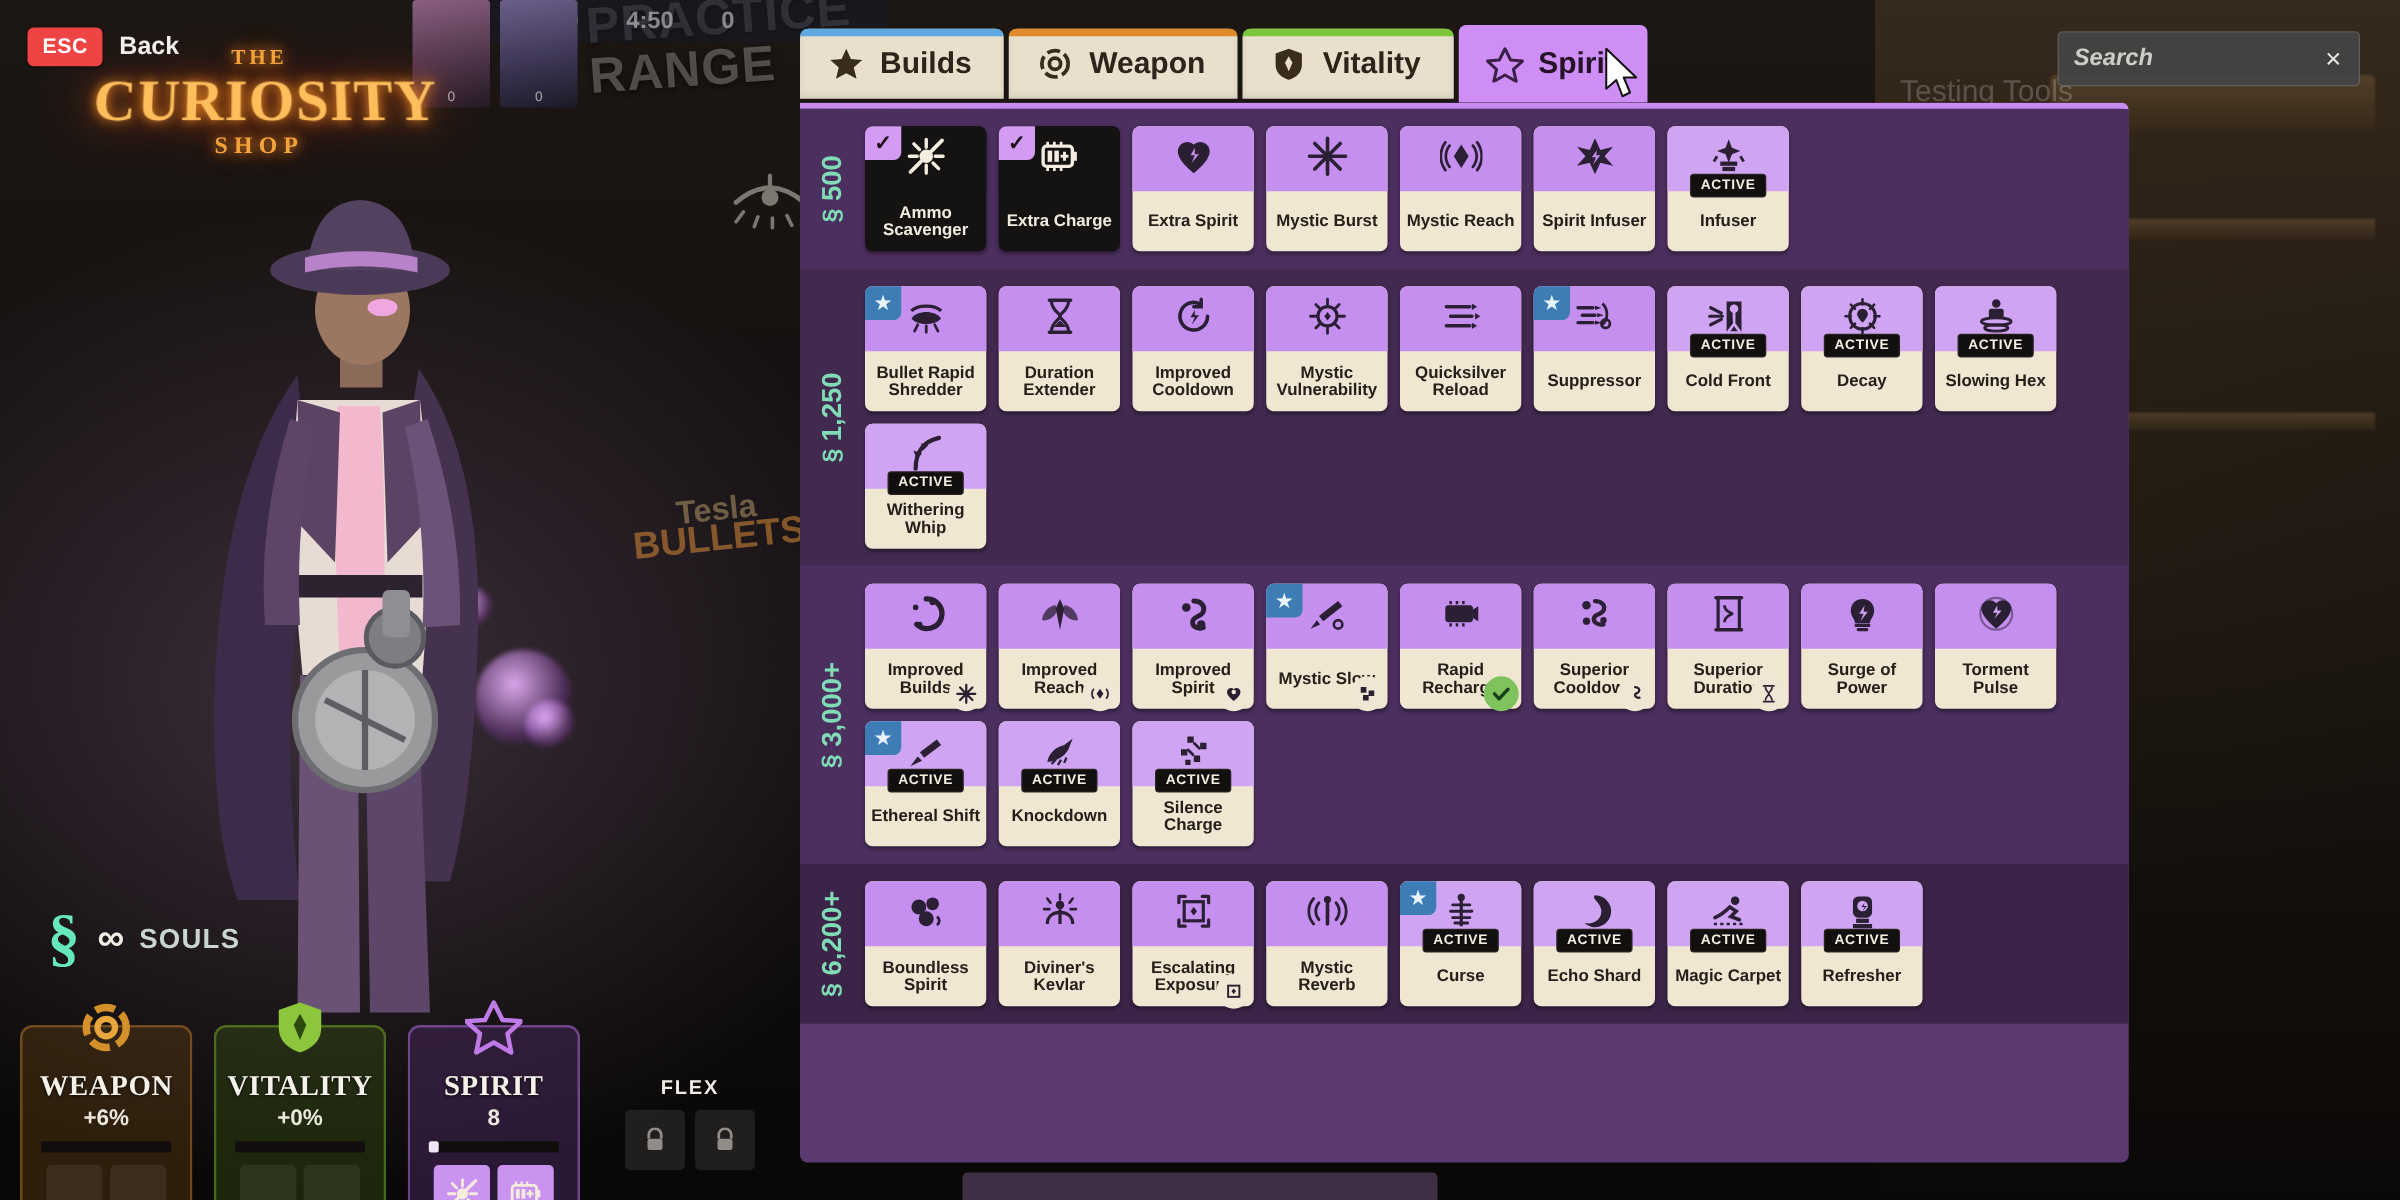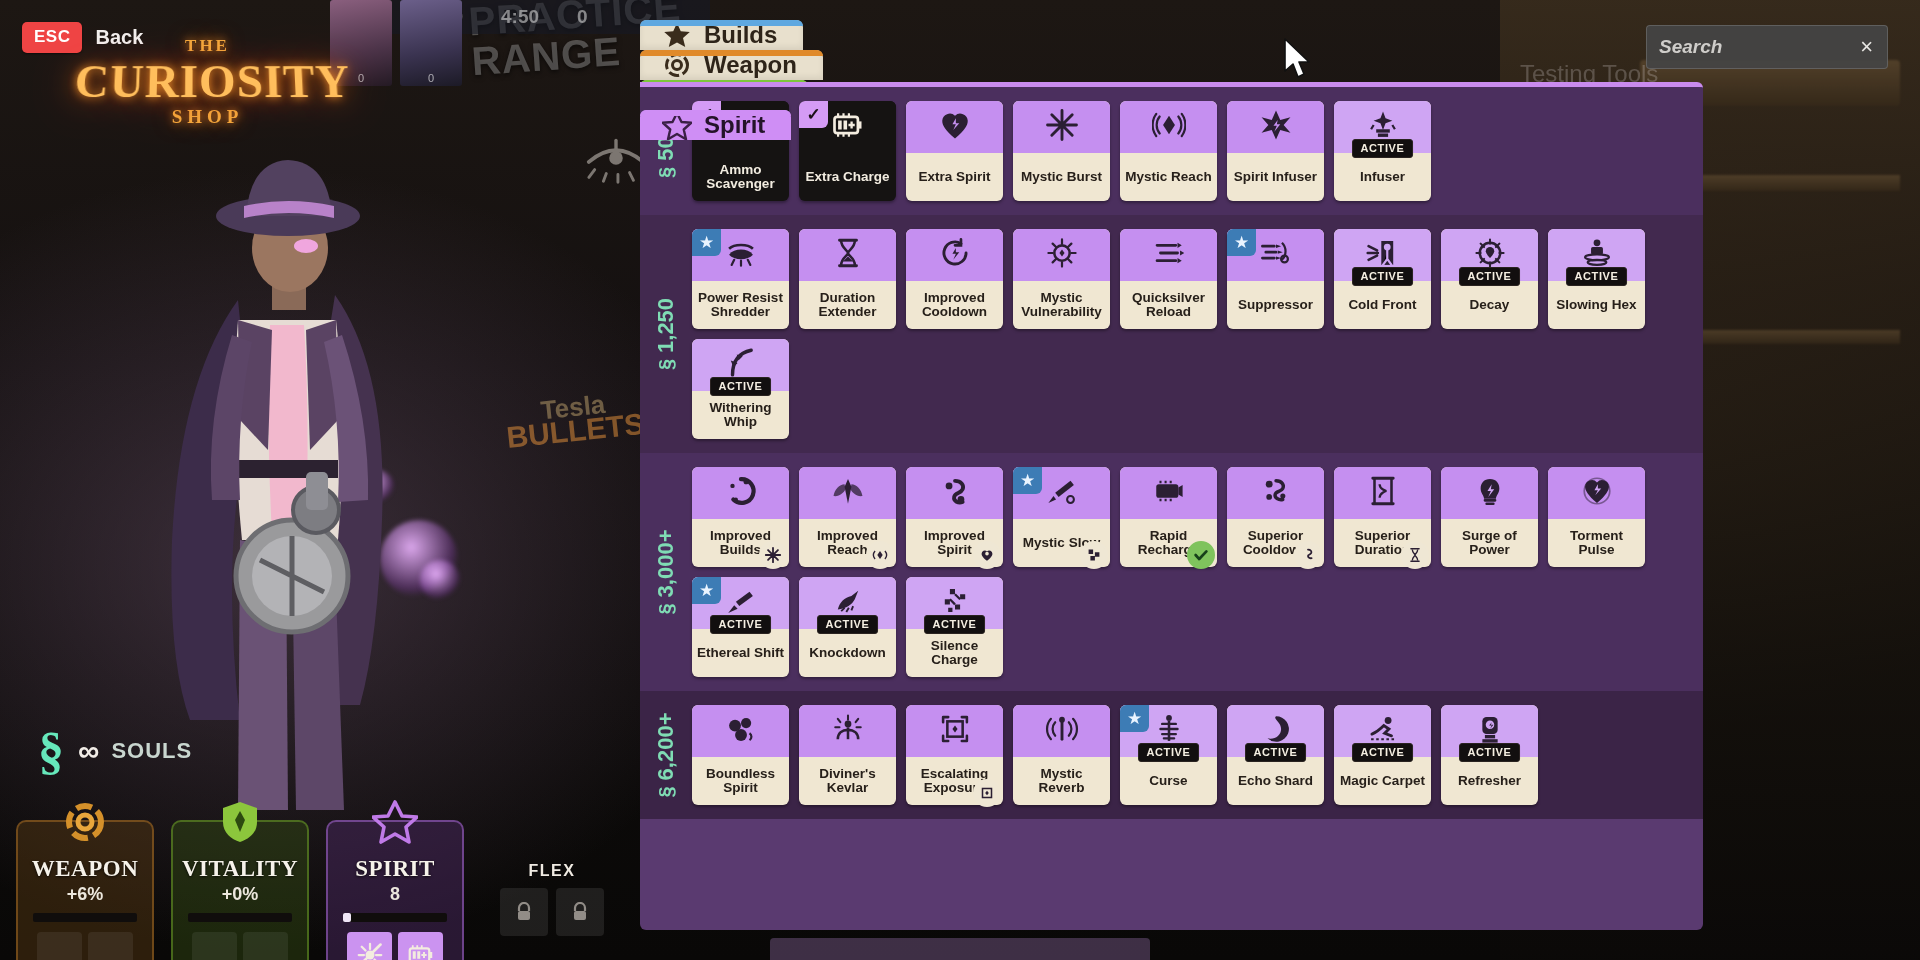--- a/index.html
+++ b/index.html
@@ -128,21 +128,21 @@
     padding: 0 12px; z-index: 30;
   }
   .search-ph { flex: 1; color: #cfcdca; font-size: 19px; font-style: italic; font-weight: 700; }
   .search-clear { color: #e8e6e3; font-size: 22px; line-height: 1; cursor: pointer; padding: 0 2px; }
 
   
   .panel {
     position: absolute; left: 640px; top: 20px; width: 1063px; height: 910px;
     z-index: 10;
   }
-  .tabs { position: relative; display: flex; height: 62px; align-items: flex-start; flex-direction: column; }
+  .tabs { position: relative; display: flex; height: 62px; align-items: center; }
   .tab {
     position: relative; height: 56px; display: flex; align-items: center;
     gap: 12px; padding: 0 26px 0 22px;
     background: #e8e0cd; color: #2e2419;
     border-radius: 7px 7px 0 0;
     font-size: 24px; font-weight: 700;
     margin-right: 4px; cursor: pointer;
     box-shadow: inset 0 -3px 6px rgba(0,0,0,.08);
   }
   .tab .accent { position: absolute; left: 0; right: 0; top: 0; height: 6px; border-radius: 7px 7px 0 0; }
@@ -516,21 +516,21 @@
           <div class="tier-grid">
             <div class="card">
               <div class="icon-area">
                 <span class="star-badge">★</span>
                 <span><svg viewBox="0 0 40 40">
                     <path d="M6 22c6-8 22-8 28 0-6 7-22 7-28 0z" fill="#2b1f33"></path>
                     <path d="M6 15c6-6 22-6 28 0" stroke="#2b1f33" stroke-width="3" fill="none"></path>
                     <path d="M12 28l-3 6M20 29l0 6M28 28l3 6" stroke="#2b1f33" stroke-width="2.6" stroke-linecap="round"></path>
                   </svg></span>
               </div>
-              <div class="label">Power Resist Shredder</div>
+              <div class="label">Bullet Rapid Shredder</div>
             </div>
             <div class="card">
               <div class="icon-area">
                 <span><svg viewBox="0 0 40 40">
                     <path d="M10 5h20M10 35h20" stroke="#2b1f33" stroke-width="3.4" stroke-linecap="round"></path>
                     <path d="M12 6c0 8 8 11 8 14s-8 6-8 14M28 6c0 8-8 11-8 14s8 6 8 14" stroke="#2b1f33" stroke-width="3" fill="none"></path>
                     <path d="M14 30h12l-6-6z" fill="#2b1f33"></path>
                   </svg></span>
               </div>
               <div class="label">Duration Extender</div>

